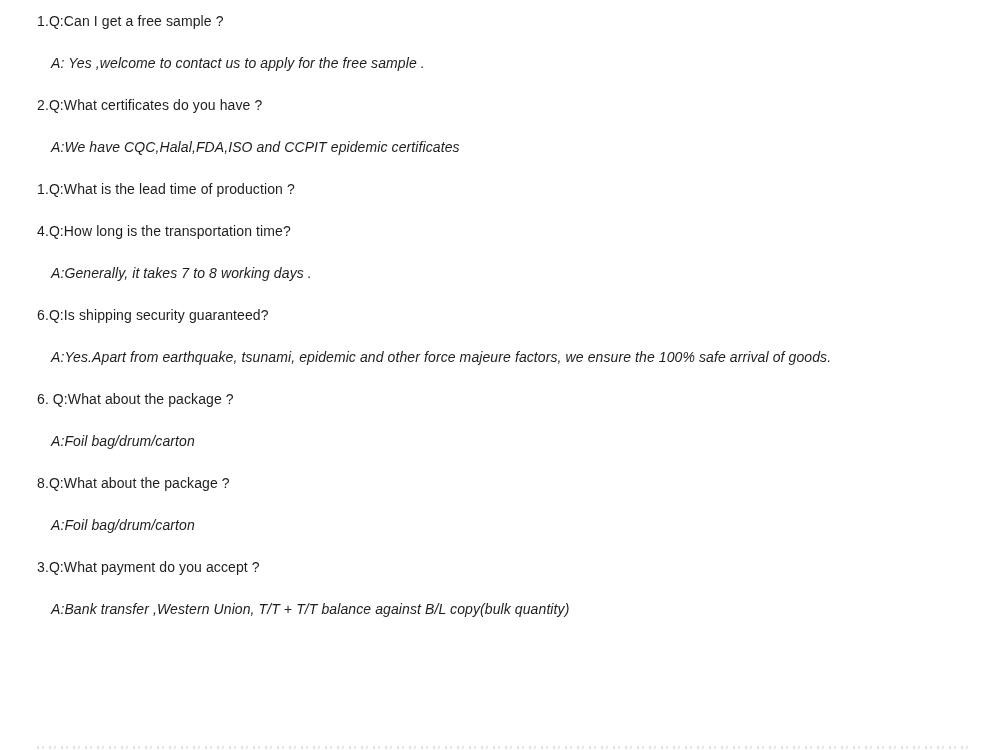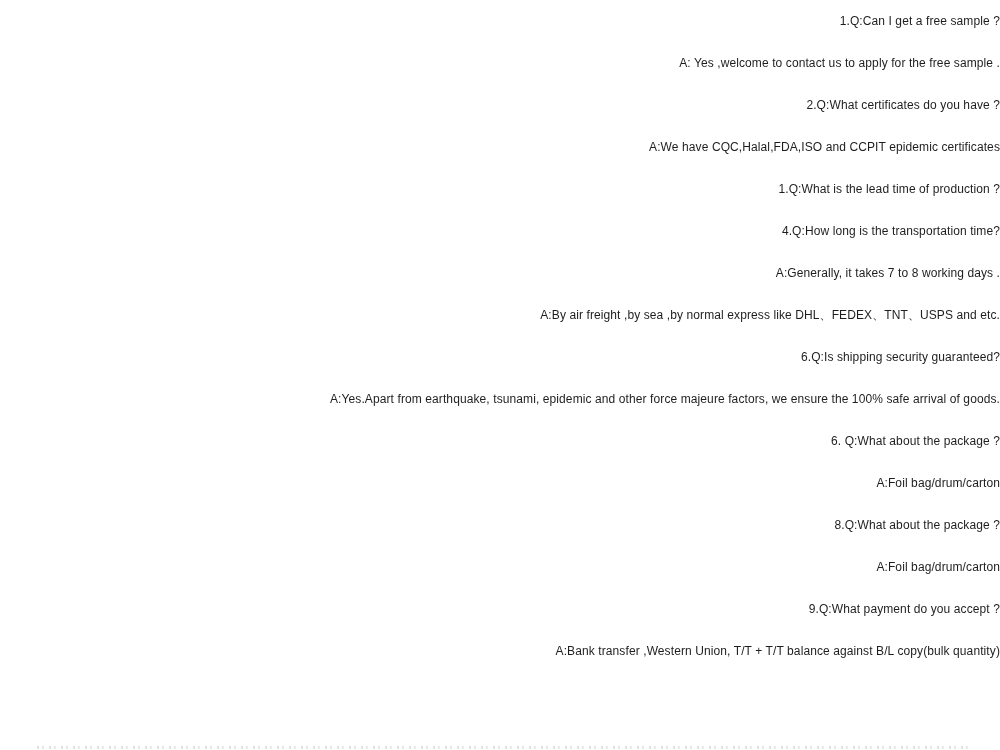--- a/index.html
+++ b/index.html
@@ -17,27 +17,26 @@
   }
   .faq {
     position: absolute;
     top: 0;
     left: 0;
     width: 1000px;
   }
   .line {
     height: 42px;
     line-height: 42px;
-    font-size: 12px;
+    font-size: 14px;
     white-space: nowrap;
     letter-spacing: 0.1px;
-    text-align: right;
   }
   .line.q { padding-left: 37px; }
-  .line.a { padding-left: 25px; }
+  .line.a { padding-left: 51px; font-style: italic; }
   .clipped-next-line {
     position: absolute;
     left: 37px;
     top: 746px;
     width: 935px;
     height: 3px;
     background: repeating-linear-gradient(90deg,
       #c9c9c9 0 2px, transparent 2px 5px,
       #d4d4d4 5px 7px, transparent 7px 12px);
     opacity: 0.55;
@@ -51,28 +50,27 @@
   <div class="line a">A: Yes ,welcome to contact us to apply for the free sample .</div>
 
   <div class="line q">2.Q:What certificates do you have ?</div>
   <div class="line a">A:We have CQC,Halal,FDA,ISO and CCPIT epidemic certificates</div>
 
   <div class="line q">1.Q:What is the lead time of production ?</div>
 
   <div class="line q">4.Q:How long is the transportation time?</div>
   <div class="line a">A:Generally, it takes 7 to 8 working days .</div>
 
-  <div class="line a">A:By air freight ,by sea ,by normal express like DHL、FEDEX、TNT、USPS and etc.</div>
 
   <div class="line q">6.Q:Is shipping security guaranteed?</div>
   <div class="line a">A:Yes.Apart from earthquake, tsunami, epidemic and other force majeure factors, we ensure the 100% safe arrival of goods.</div>
 
   <div class="line q">6. Q:What about the package ?</div>
   <div class="line a">A:Foil bag/drum/carton</div>
 
   <div class="line q">8.Q:What about the package ?</div>
   <div class="line a">A:Foil bag/drum/carton</div>
 
-  <div class="line q">9.Q:What payment do you accept ?</div>
+  <div class="line q">3.Q:What payment do you accept ?</div>
   <div class="line a">A:Bank transfer ,Western Union, T/T + T/T balance against B/L copy(bulk quantity)</div>
 </div>
 
 <div class="clipped-next-line"></div>
 
 </body></html>

